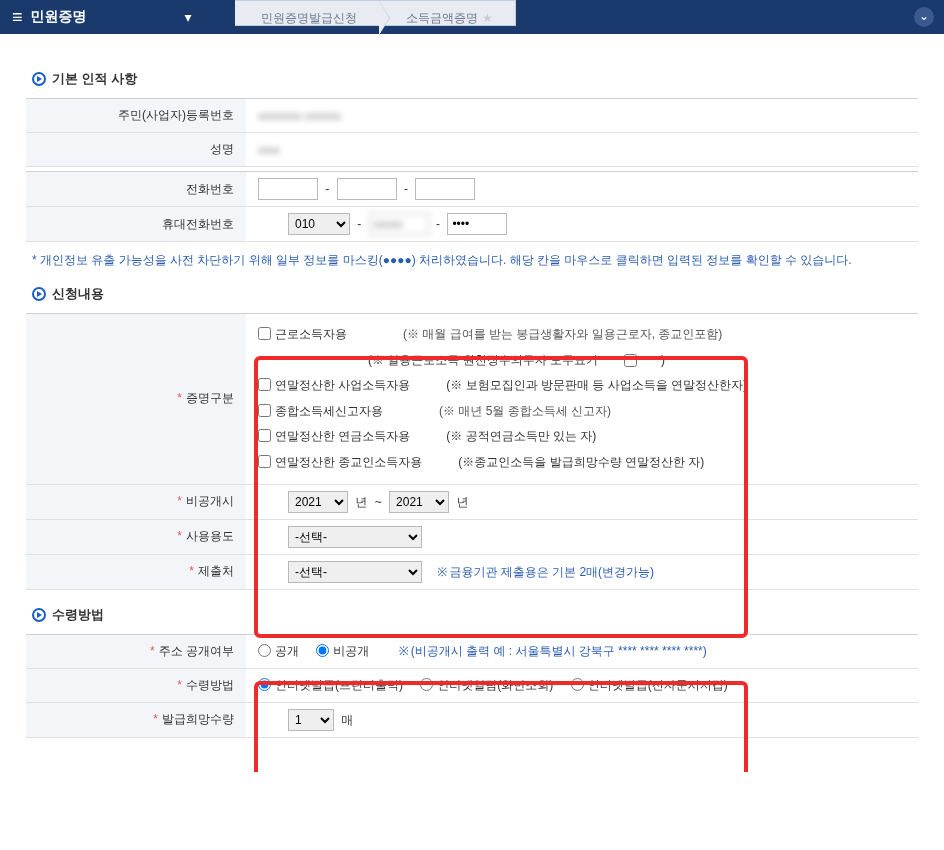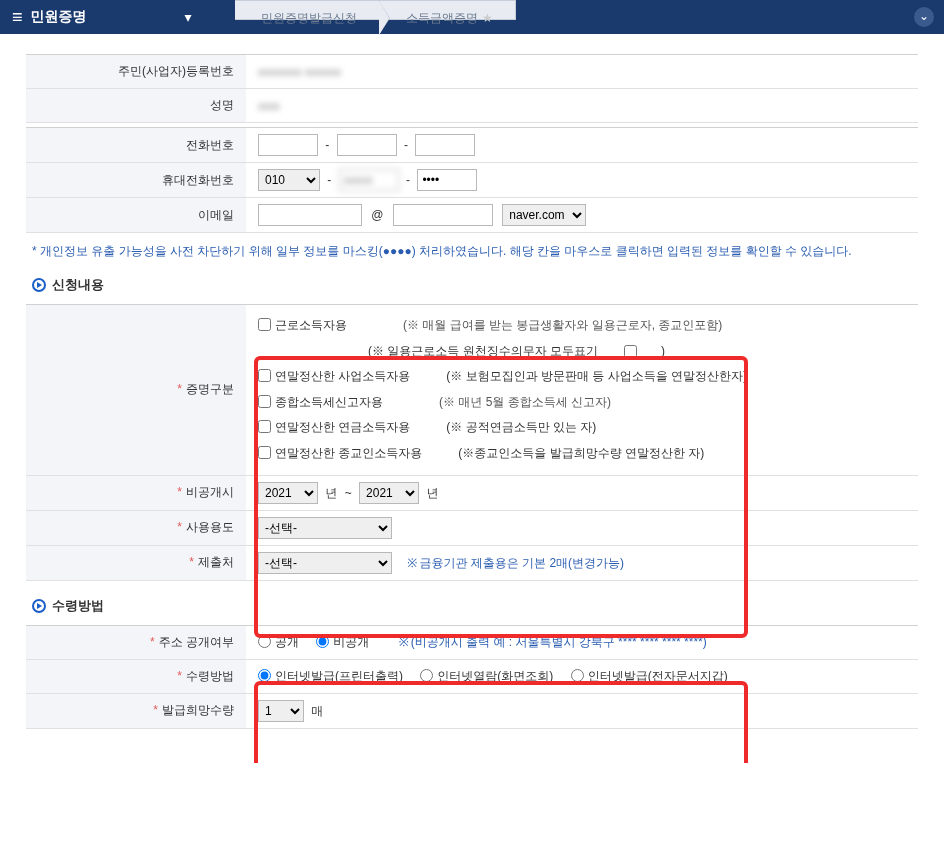--- a/index.html
+++ b/index.html
@@ -5,21 +5,21 @@
   * { box-sizing: border-box; margin: 0; padding: 0; }
   body { font-family: "Malgun Gothic", "Apple SD Gothic Neo", sans-serif; font-size: 12px; color: #333; background: #fff; width: 944px; }
   
   
   .header-bar { background: #1a3a6e; height: 34px; display: flex; align-items: center; position: relative; }
   .menu-toggle { color: #fff; padding: 0 12px; font-size: 14px; display: flex; align-items: center; gap: 8px; }
   .menu-icon { display: inline-block; }
   .menu-icon::before { content: "≡"; font-size: 18px; }
   .header-title { color: #fff; font-size: 14px; font-weight: bold; }
   .breadcrumb-wrap { position: absolute; left: 235px; top: 0; display: flex; height: 34px; }
-  .crumb { position: relative; height: 20px; line-height: 34px; padding: 0 22px 8px 26px; color: #6b7a8f; background: #e8ecf2; border: 1px solid #c5cdd9; border-left: none; }
+  .crumb { position: relative; height: 26px; line-height: 34px; padding: 0 22px 8px 26px; color: #6b7a8f; background: #e8ecf2; border: 1px solid #c5cdd9; border-left: none; }
   .crumb::after { content: ""; position: absolute; right: -10px; top: 0; width: 0; height: 0; border-top: 17px solid transparent; border-bottom: 17px solid transparent; border-left: 10px solid #e8ecf2; z-index: 2; }
   .crumb::before { content: ""; position: absolute; right: -11px; top: 0; width: 0; height: 0; border-top: 17px solid transparent; border-bottom: 17px solid transparent; border-left: 11px solid #c5cdd9; z-index: 1; }
   .crumb.last::after, .crumb.last::before { display: none; }
   .crumb .star { color: #ccc; margin-left: 4px; }
   .collapse-btn { position: absolute; right: 10px; top: 7px; width: 20px; height: 20px; border-radius: 50%; background: #3a5a8e; color: #fff; text-align: center; line-height: 18px; }
 
   .content { padding: 20px 0 30px; }
 
   
   .section-title { display: flex; align-items: center; gap: 6px; margin: 16px 0 10px 32px; font-weight: bold; color: #333; font-size: 13px; }
@@ -27,21 +27,21 @@
   .bullet::before { content: ""; width: 0; height: 0; border-top: 3.5px solid transparent; border-bottom: 3.5px solid transparent; border-left: 5px solid #1a5ec8; margin-left: 1px; }
 
   
   .form-table { width: 892px; margin: 0 auto 4px; border-collapse: collapse; border-top: 1px solid #d0d0d0; }
   .form-table th { background: #f3f5f8; text-align: right; padding: 8px 12px; width: 220px; font-weight: normal; border-bottom: 1px solid #e0e0e0; vertical-align: middle; }
   .form-table td { padding: 6px 12px; border-bottom: 1px solid #e0e0e0; vertical-align: middle; }
   .form-table th .req { color: #e05a5a; margin-right: 4px; }
   
   .txt-input { border: 1px solid #b8b8b8; height: 22px; padding: 0 4px; font-size: 12px; }
   .w60 { width: 60px; }
-  .sel { border: 1px solid #b8b8b8; height: 22px; font-size: 12px; padding: 0 2px; }
+  .sel { border: 1px solid #b8b8b8; height: 22px; font-size: 12px; padding: 0 2px; margin-left: 30px; }
   .dash { margin: 0 4px; }
   .at { margin: 0 6px; }
 
   .note { color: #2a5db0; font-size: 12px; margin: 10px 0 6px 32px; }
 
   
   .hl-box { border: 4px solid #ee2a2a; position: absolute; border-radius: 6px; pointer-events: none; }
   .content-wrap { position: relative; }
   
   
@@ -68,20 +68,24 @@
   </div>
   <div class="breadcrumb-wrap">
     <div class="crumb"><span>민원증명발급신청</span></div>
     <div class="crumb last"><span>소득금액증명</span><span class="star">★</span></div>
   </div>
   <div class="collapse-btn">⌄</div>
 </div>
 
 <div class="content content-wrap">
 
+  <div class="section-title">
+    <span class="bullet"></span>
+    <span>기본 인적 사항</span>
+  </div>
 
   <table class="form-table">
     <tbody>
         <tr>
       <th><span>주민(사업자)등록번호</span></th>
       <td><span class="blur">●●●●●● ●●●●●</span></td>
     </tr>
     <tr>
       <th><span>성명</span></th>
       <td><span class="blur">●●●</span></td>
@@ -102,29 +106,20 @@
       </td>
     </tr>
     <tr>
       <th><span>휴대전화번호</span></th>
       <td>
         <select class="sel" style="width:62px"><option>010</option></select>
         <span class="dash">-</span>
         <input class="txt-input w60 blur" value="●●●●" style="">
         <span class="dash">-</span>
         <input class="txt-input w60" type="password" value="••••" style="">
-      </td>
-    </tr>
-    <tr>
-      <th><span>이메일</span></th>
-      <td>
-        <input class="txt-input" style="width: 104px;">
-        <span class="at">@</span>
-        <input class="txt-input" style="width: 100px;">
-        <select class="sel" style="width:84px;margin-left:6px"><option>naver.com</option></select>
       </td>
     </tr>
   </tbody>
     </table>
 
   <div class="note">* 개인정보 유출 가능성을 사전 차단하기 위해 일부 정보를 마스킹(●●●●) 처리하였습니다. 해당 칸을 마우스로 클릭하면 입력된 정보를 확인할 수 있습니다.</div>
 
   <div class="section-title">
     <span class="bullet"></span>
     <span>신청내용</span>

